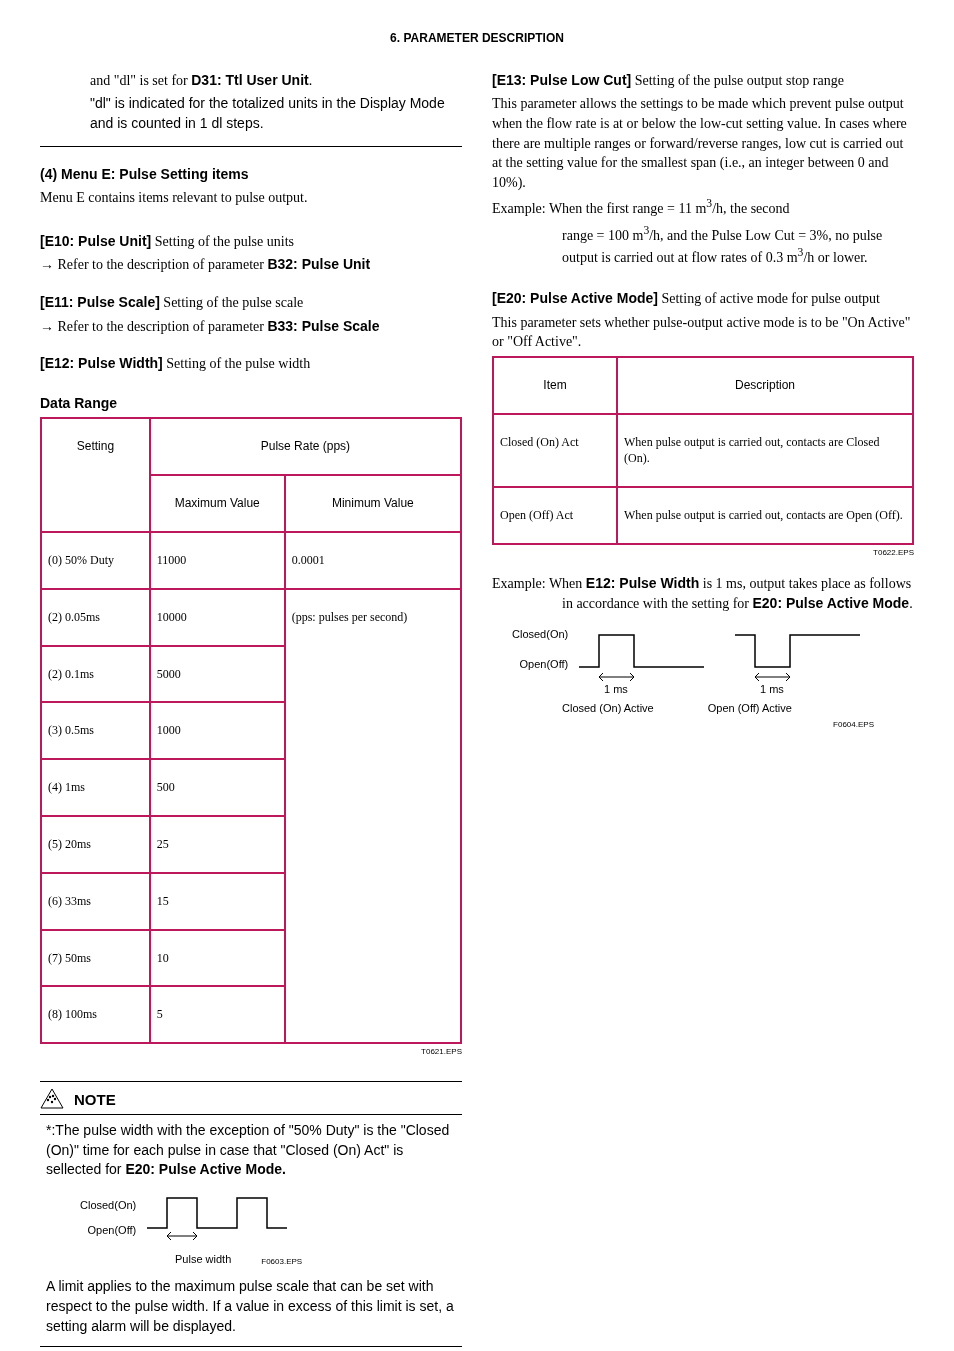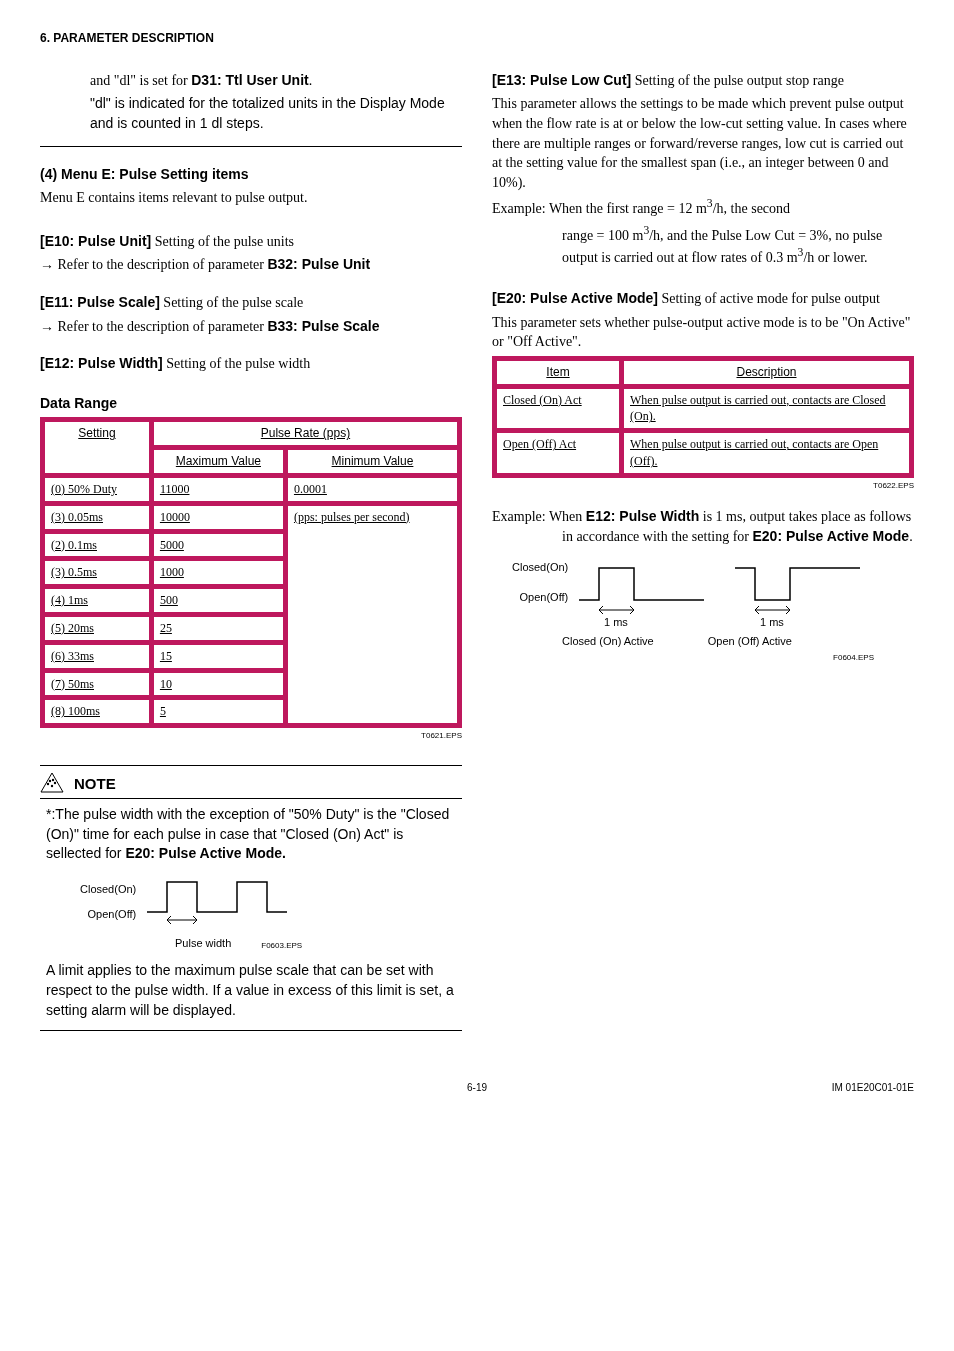--- a/index.html
+++ b/index.html
@@ -15,21 +15,21 @@
   }
   .page {
     display: flex;
     gap: 30px;
   }
   .col {
     flex: 1;
     min-width: 0;
   }
   .header-right {
-    text-align: left;
+    text-align: center;
     font-family: Arial, Helvetica, sans-serif;
     font-weight: bold;
     font-size: 12px;
     margin-bottom: 20px;
   }
   .sans-bold {
     font-family: Arial, Helvetica, sans-serif;
     font-weight: bold;
   }
   .sans {
@@ -60,25 +60,24 @@
     gap:10px;
     margin-bottom:4px;
   }
   table.data {
     border-collapse: collapse;
     width: 100%;
     font-size: 12px;
     margin-top: 4px;
   }
   table.data th, table.data td {
-    border: 5px solid #be185d;
-    padding: 3px 6px;
+    border: 2px solid #be185d;
+    padding: 19px 6px;
     text-align: left;
     vertical-align: top;
-    text-decoration: underline;
   }
   table.data th {
     font-family: Arial, Helvetica, sans-serif;
     font-weight: normal;
     text-align: center;
   }
   .tiny-label {
     font-family: Arial, Helvetica, sans-serif;
     font-size: 8px;
     text-align: right;
@@ -142,21 +141,21 @@
       <tr>
         <th>Maximum Value</th>
         <th>Minimum Value</th>
       </tr>
       <tr>
         <td>(0) 50% Duty</td>
         <td>11000</td>
         <td>0.0001</td>
       </tr>
       <tr>
-        <td>(3) 0.05ms</td>
+        <td>(2) 0.05ms</td>
         <td>10000</td>
         <td rowspan="8" style="vertical-align:top;">(pps: pulses per second)</td>
       </tr>
       <tr>
             <td>(2) 0.1ms</td>
             <td>5000</td>
           </tr>
       <tr>
             <td>(3) 0.5ms</td>
             <td>1000</td>
@@ -223,21 +222,21 @@
     </div>
   </div>
 
   <div class="col">
 
     <p>
       <span class="sans-bold">[E13: Pulse Low Cut]</span><span> Setting of the pulse output stop range</span>
     </p>
     <p>This parameter allows the settings to be made which prevent pulse output when the flow rate is at or below the low-cut setting value. In cases where there are multiple ranges or forward/reverse ranges, low cut is carried out at the setting value for the smallest span (i.e., an integer between 0 and 10%).</p>
     <p class="example-hang">
-      <span>Example:  When the first range = 12 m</span><sup>3</sup><span>/h, the second</span>
+      <span>Example:  When the first range = 11 m</span><sup>3</sup><span>/h, the second</span>
     </p>
     <p class="example-cont">
       <span>range = 100 m</span><sup>3</sup><span>/h, and the Pulse Low Cut = 3%, no pulse output is carried out at flow rates of 0.3 m</span><sup>3</sup><span>/h or lower.</span>
     </p>
 
     <p style="margin-top:22px;">
       <span class="sans-bold">[E20: Pulse Active Mode]</span><span> Setting of active mode for pulse output</span>
     </p>
     <p>This parameter sets whether pulse-output active mode is to be "On Active" or "Off Active".</p>
 

